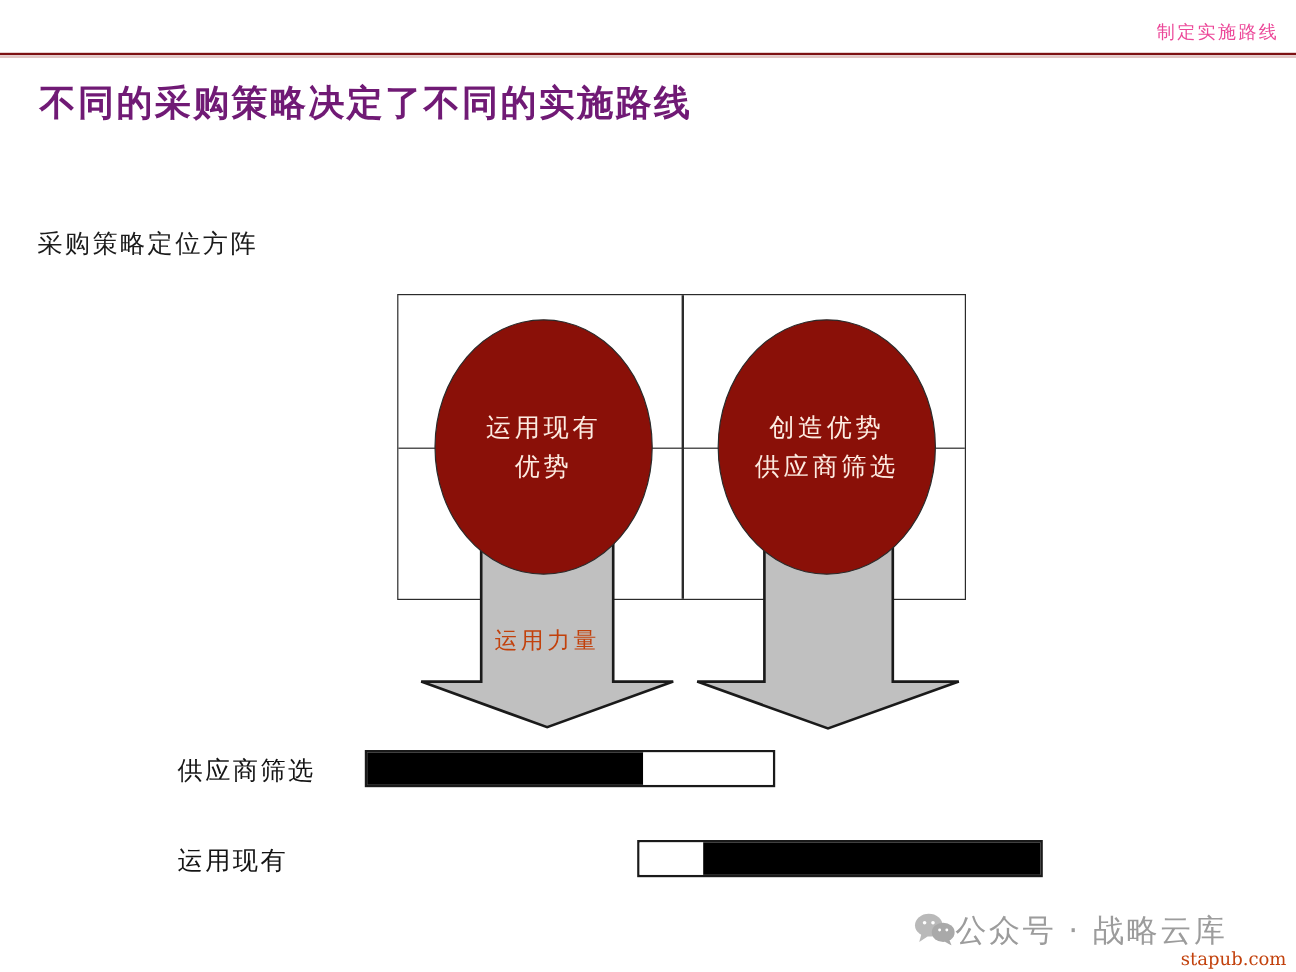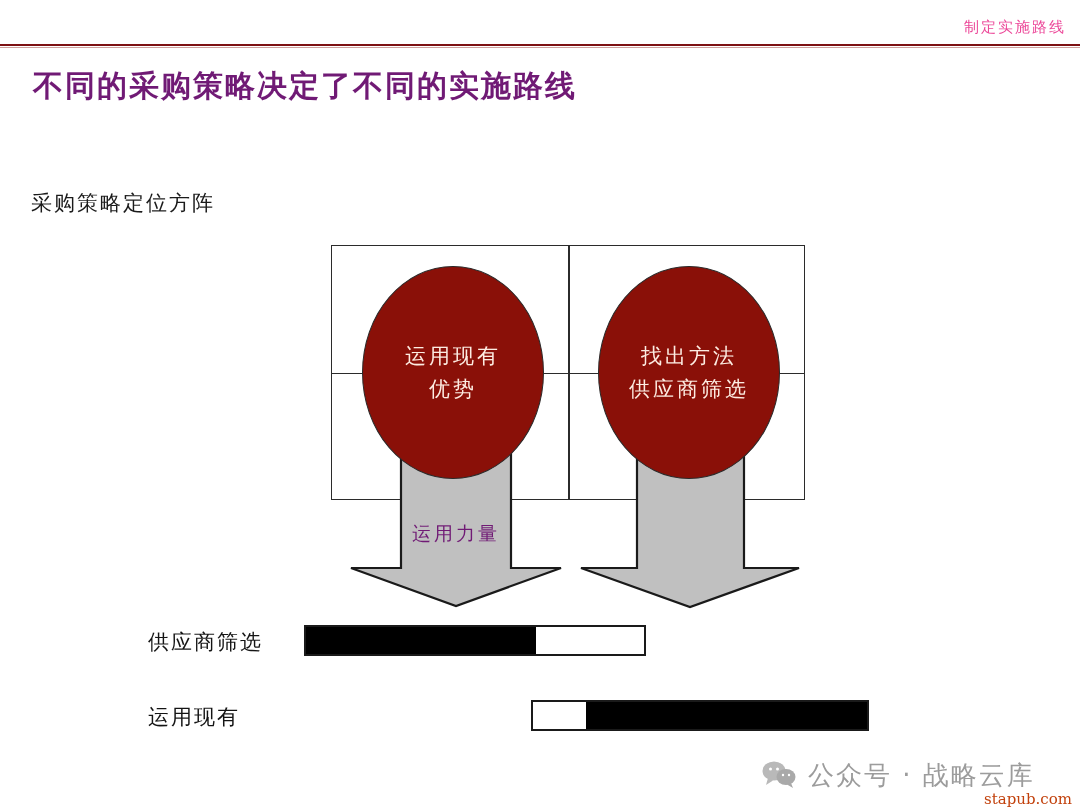--- a/index.html
+++ b/index.html
@@ -104,21 +104,21 @@
     top: 0;
     width: 1080px;
     height: 810px;
     pointer-events: none;
   }
   .arrow-label {
     position: absolute;
     font-family: "DejaVu Serif", "Liberation Serif", serif;
     font-size: 19px;
     letter-spacing: 3px;
-    color: #701a75;
+    color: #c2410c;
     white-space: nowrap;
     text-align: center;
   }
 
   
   .ellipse {
     position: absolute;
     border-radius: 50%;
     background: #8a1008;
     border: 1.5px solid #2b2b2b;
@@ -157,21 +157,20 @@
   .bar .seg-dark { background: #000000; height: 100%; }
   .bar .seg-light { background: #ffffff; height: 100%; }
 
   
   .watermark {
     position: absolute;
     left: 762px;
     top: 758px;
     display: flex;
     align-items: center;
-    gap: 12px;
   }
   .wm-text {
     font-family: "DejaVu Sans", "Liberation Sans", sans-serif;
     font-size: 26px;
     letter-spacing: 2px;
     color: #9c9c9c;
     white-space: nowrap;
   }
   .wm-url {
     position: absolute;
@@ -206,21 +205,21 @@
   </svg>
 
   <div class="arrow-label" style="left:381px; top:521px; width:150px;">运用力量</div>
 
   <div class="ellipse" style="left:362px; top:266px; width:182px; height:213px;">
     <div class="eline">运用现有</div>
     <div class="eline">优势</div>
   </div>
 
   <div class="ellipse" style="left:598px; top:266px; width:182px; height:213px;">
-    <div class="eline">找出方法</div>
+    <div class="eline">创造优势</div>
     <div class="eline">供应商筛选</div>
   </div>
 
   <div class="bar-label" style="left:148px; top:628px;">供应商筛选</div>
   <div class="bar" id="bar-0" style="left:304px; top:625px; width:342px; height:31px;">
       <div class="seg-dark" style="width: 68%;"></div>
       <div class="seg-light" style="width: 32%;"></div>
     </div>
 
   <div class="bar-label" style="left:148px; top:703px;">运用现有</div>

